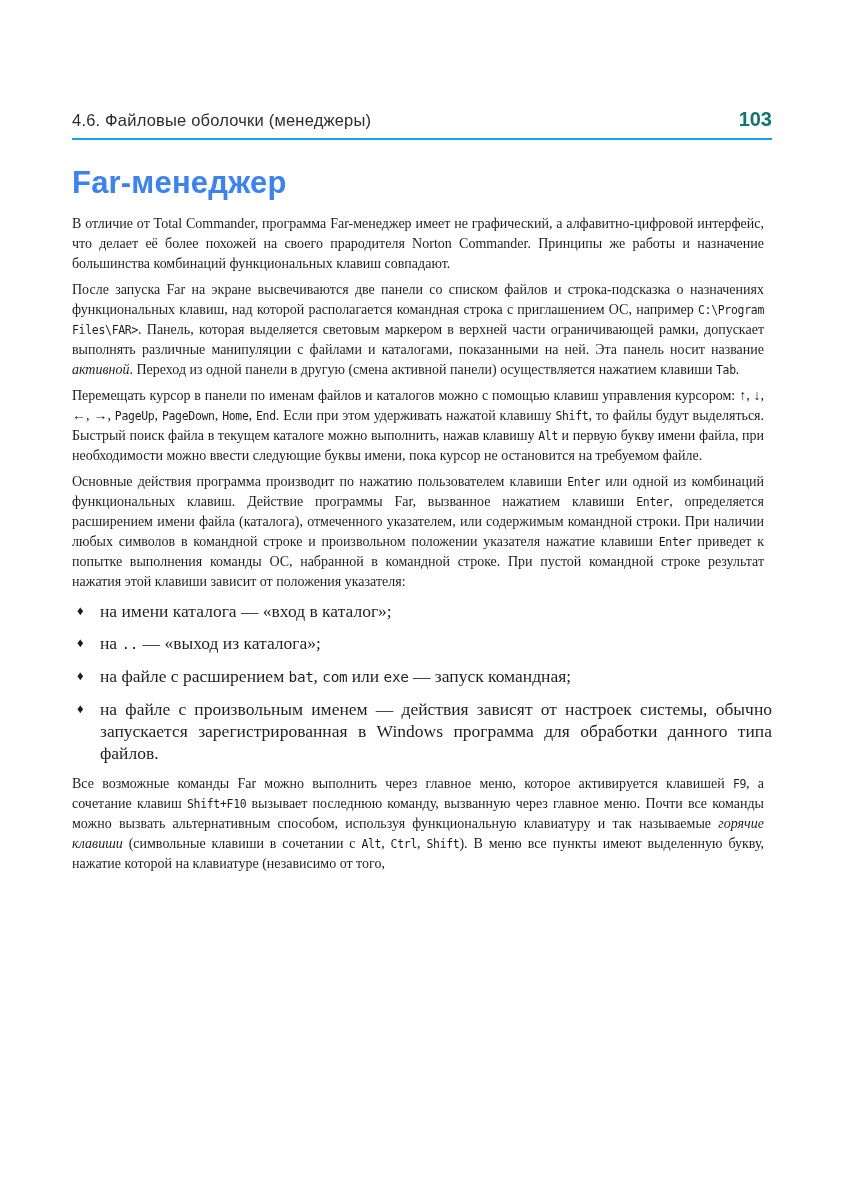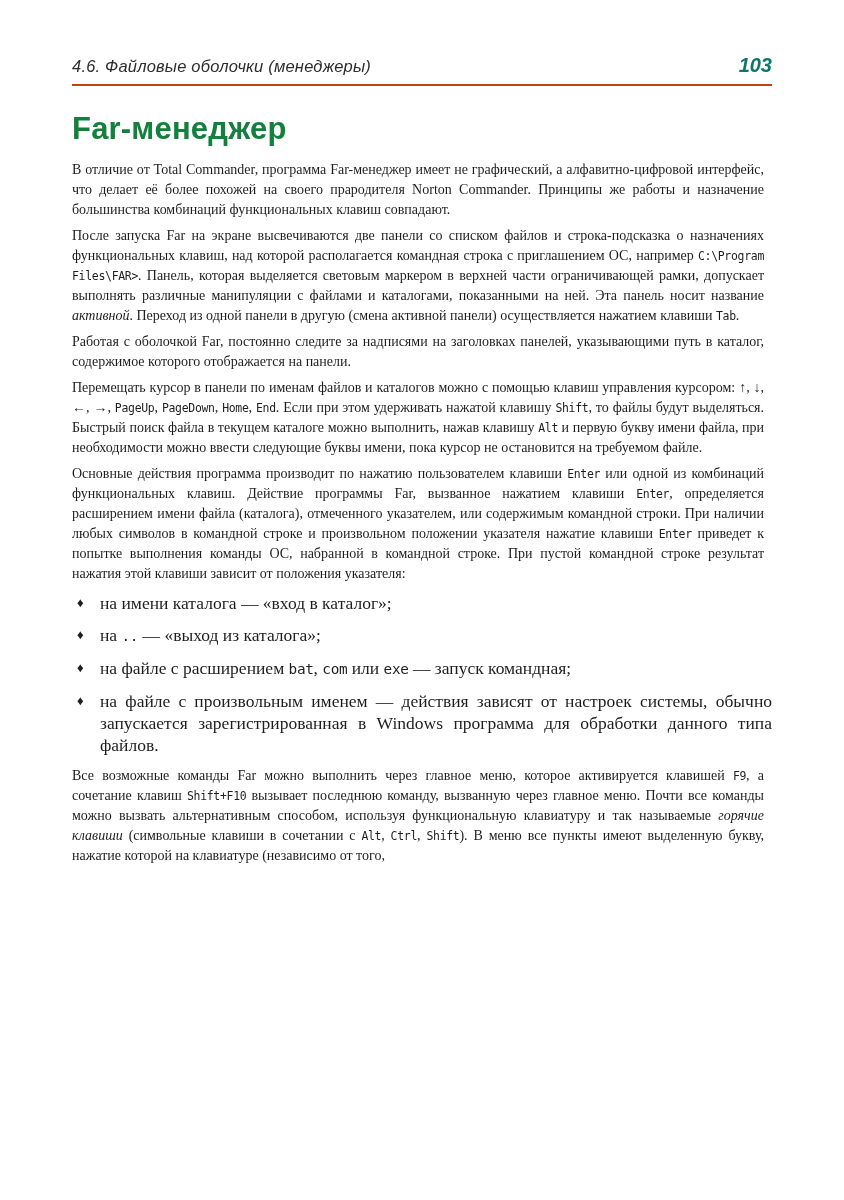--- a/index.html
+++ b/index.html
@@ -12,42 +12,41 @@
   }
   .page {
     width: 844px; height: 1200px;
     padding: 0 72px;
     background: #ffffff;
   }
   .page-header {
     display: flex;
     justify-content: space-between;
     align-items: baseline;
-    padding-top: 54px;
+    padding-top: 108px;
     padding-bottom: 7px;
-    border-bottom: 2px solid #c2410c;
-    font-style: italic;
+    border-bottom: 2px solid #0ea5e9;
   }
   .section-heading {
     font-family: "Liberation Sans", sans-serif;
     font-size: 16.5px;
     color: #2d2d2d;
     letter-spacing: 0.2px;
   }
   .page-number {
     font-family: "Liberation Sans", sans-serif;
     font-size: 20px;
     font-weight: bold;
     color: #0f766e;
   }
   .page-title {
     font-family: "Liberation Sans", sans-serif;
     font-size: 31px;
     font-weight: bold;
-    color: #15803d;
+    color: #3b82f6;
     margin: 25px 0 13px 0;
     letter-spacing: 0.2px;
   }
   .body-text p {
     font-size: 14px;
     line-height: 20px;
     text-align: justify;
     margin: 0 8px 6px 0;
   }
   .run-mono {
@@ -85,21 +84,20 @@
 
 <div class="page">
   <header class="page-header">
     <span class="section-heading">4.6. Файловые оболочки (менеджеры)</span>
     <span class="page-number">103</span>
   </header>
   <h1 class="page-title">Far-менеджер</h1>
   <main class="body-text" id="content">
       <p><span class="run-n">В отличие от Total Commander, программа Far-менеджер имеет не графический, а алфавитно-цифровой интерфейс, что делает её более похожей на своего прародителя Norton Commander. Принципы же работы и назначение большинства комбинаций функциональных клавиш совпадают.</span></p>
       <p><span class="run-n">После запуска Far на экране высвечиваются две панели со списком файлов и строка-подсказка о назначениях функциональных клавиш, над которой располагается командная строка с приглашением ОС, например </span><span class="run-mono">C:\Program Files\FAR&gt;</span><span class="run-n">. Панель, которая выделяется световым маркером в верхней части ограничивающей рамки, допускает выполнять различные манипуляции с файлами и каталогами, показанными на ней. Эта панель носит название </span><span class="run-i">активной</span><span class="run-n">. Переход из одной панели в другую (смена активной панели) осуществляется нажатием клавиши </span><span class="run-mono">Tab</span><span class="run-n">.</span></p>
-      <p><span class="run-n">Работая с оболочкой Far, постоянно следите за надписями на заголовках панелей, указывающими путь в каталог, содержимое которого отображается на панели.</span></p>
       <p><span class="run-n">Перемещать курсор в панели по именам файлов и каталогов можно с помощью клавиш управления курсором: ↑, ↓, ←, →, </span><span class="run-mono">PageUp</span><span class="run-n">, </span><span class="run-mono">PageDown</span><span class="run-n">, </span><span class="run-mono">Home</span><span class="run-n">, </span><span class="run-mono">End</span><span class="run-n">. Если при этом удерживать нажатой клавишу </span><span class="run-mono">Shift</span><span class="run-n">, то файлы будут выделяться. Быстрый поиск файла в текущем каталоге можно выполнить, нажав клавишу </span><span class="run-mono">Alt</span><span class="run-n"> и первую букву имени файла, при необходимости можно ввести следующие буквы имени, пока курсор не остановится на требуемом файле.</span></p>
       <p><span class="run-n">Основные действия программа производит по нажатию пользователем клавиши </span><span class="run-mono">Enter</span><span class="run-n"> или одной из комбинаций функциональных клавиш. Действие программы Far, вызванное нажатием клавиши </span><span class="run-mono">Enter</span><span class="run-n">, определяется расширением имени файла (каталога), отмеченного указателем, или содержимым командной строки. При наличии любых символов в командной строке и произвольном положении указателя нажатие клавиши </span><span class="run-mono">Enter</span><span class="run-n"> приведет к попытке выполнения команды ОС, набранной в командной строке. При пустой командной строке результат нажатия этой клавиши зависит от положения указателя:</span></p>
       <ul class="bullet-list">
         <li>
           <span class="bullet">♦</span>
           <span class="li-text"><span class="run-n">на имени каталога — «вход в каталог»;</span></span>
         </li>
         <li>
           <span class="bullet">♦</span>
           <span class="li-text"><span class="run-n">на </span><span class="run-mono">..</span><span class="run-n"> — «выход из каталога»;</span></span>

